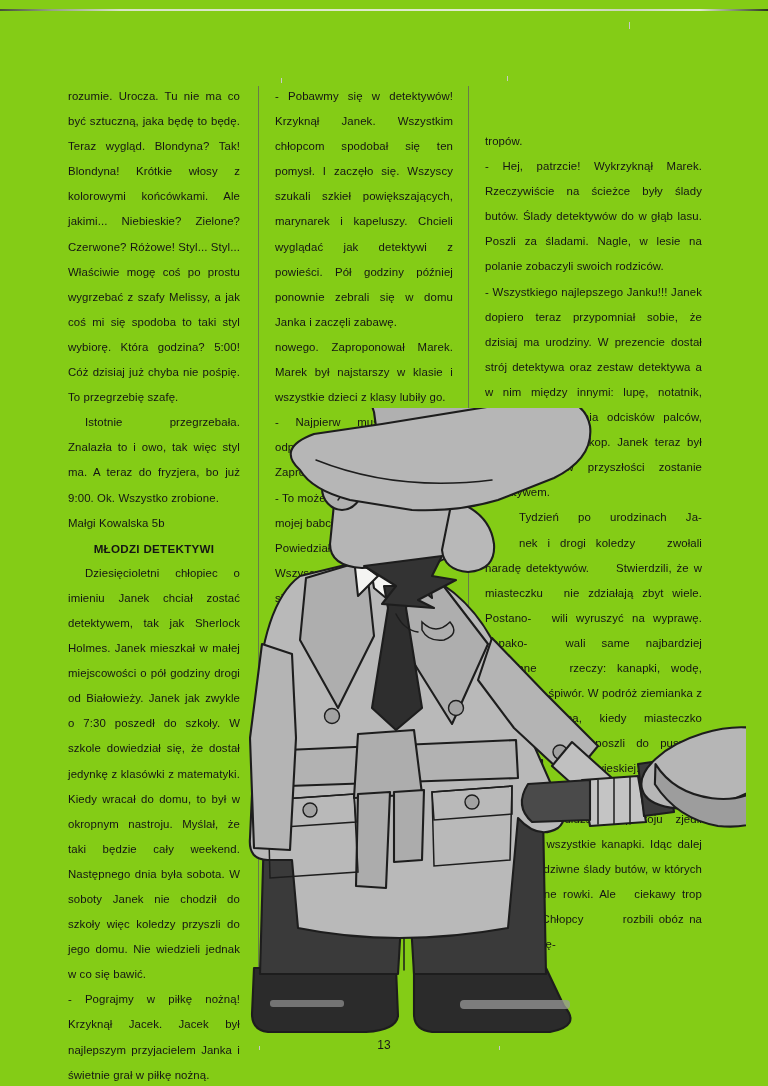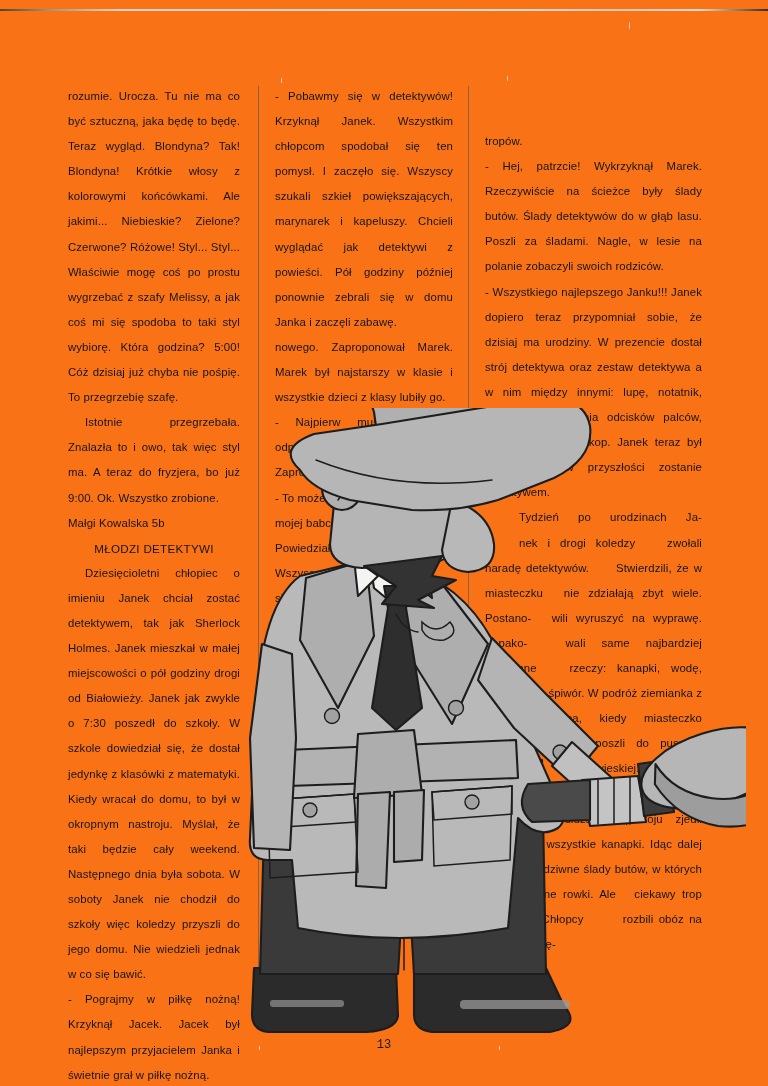--- a/index.html
+++ b/index.html
@@ -2,21 +2,21 @@
 <html><head>
 <meta charset="utf-8">
 <title>Scanned newsletter page 13</title>
 <style>
   html,body{margin:0;padding:0;background:#6e6e6e;}
   body{font-family:"Liberation Sans",sans-serif;}
 
   .page{
     position:relative;
     width:768px;height:1086px;
-    background:#f97316;
+    background:#84cc16;
     overflow:hidden;
   }
 
   
   .scan-streak{
     position:absolute;left:0;top:9px;width:768px;height:2px;
     background:linear-gradient(90deg,#3a3a3a 0px,#9a9a9a 52px,#e7e7e5 120px,#f2f2f0 520px,#d8d8d6 620px,#efefed 700px,#2e2e2e 762px,#1d1d1d 768px);
     opacity:.85;
   }
   .scan-speck{position:absolute;background:#c9c9c7;}
@@ -45,21 +45,21 @@
     position:absolute;top:2px;width:1px;height:916px;
     background:#5d5d5d;opacity:.72;
   }
   .rule-a{left:190px;}
   .rule-b{left:400px;}
 
   .byline{margin:0;text-indent:0;}
   .headline{
     margin:6px 0 0 0;
     text-align:center;
-    font-weight:normal;
+    font-weight:bold;
     font-size:11.6px;
     letter-spacing:.3px;
   }
 
   
   .col2 .short{display:block;}
   .w150{width:150px;display:block;}
   .w128{width:128px;display:block;}
   .w112{width:112px;display:block;}
   .w96{width:96px;display:block;}
@@ -68,21 +68,21 @@
 
   
   .pr-in1{padding-left:34px;}
   .pr-in2{padding-left:22px;}
   .pr-in3{padding-left:12px;}
 
   
   .folio{
     position:absolute;left:0;top:1038px;width:768px;
     text-align:center;
-    font-family:Liberation Mono, monospace;
+    font-family:Liberation Sans, sans-serif;
     font-size:12px;color:#1a1a1a;
   }
 
   
   .art{
     position:absolute;left:246px;top:408px;
     width:500px;height:632px;
     pointer-events:none;
   }
   .art svg{display:block;}

